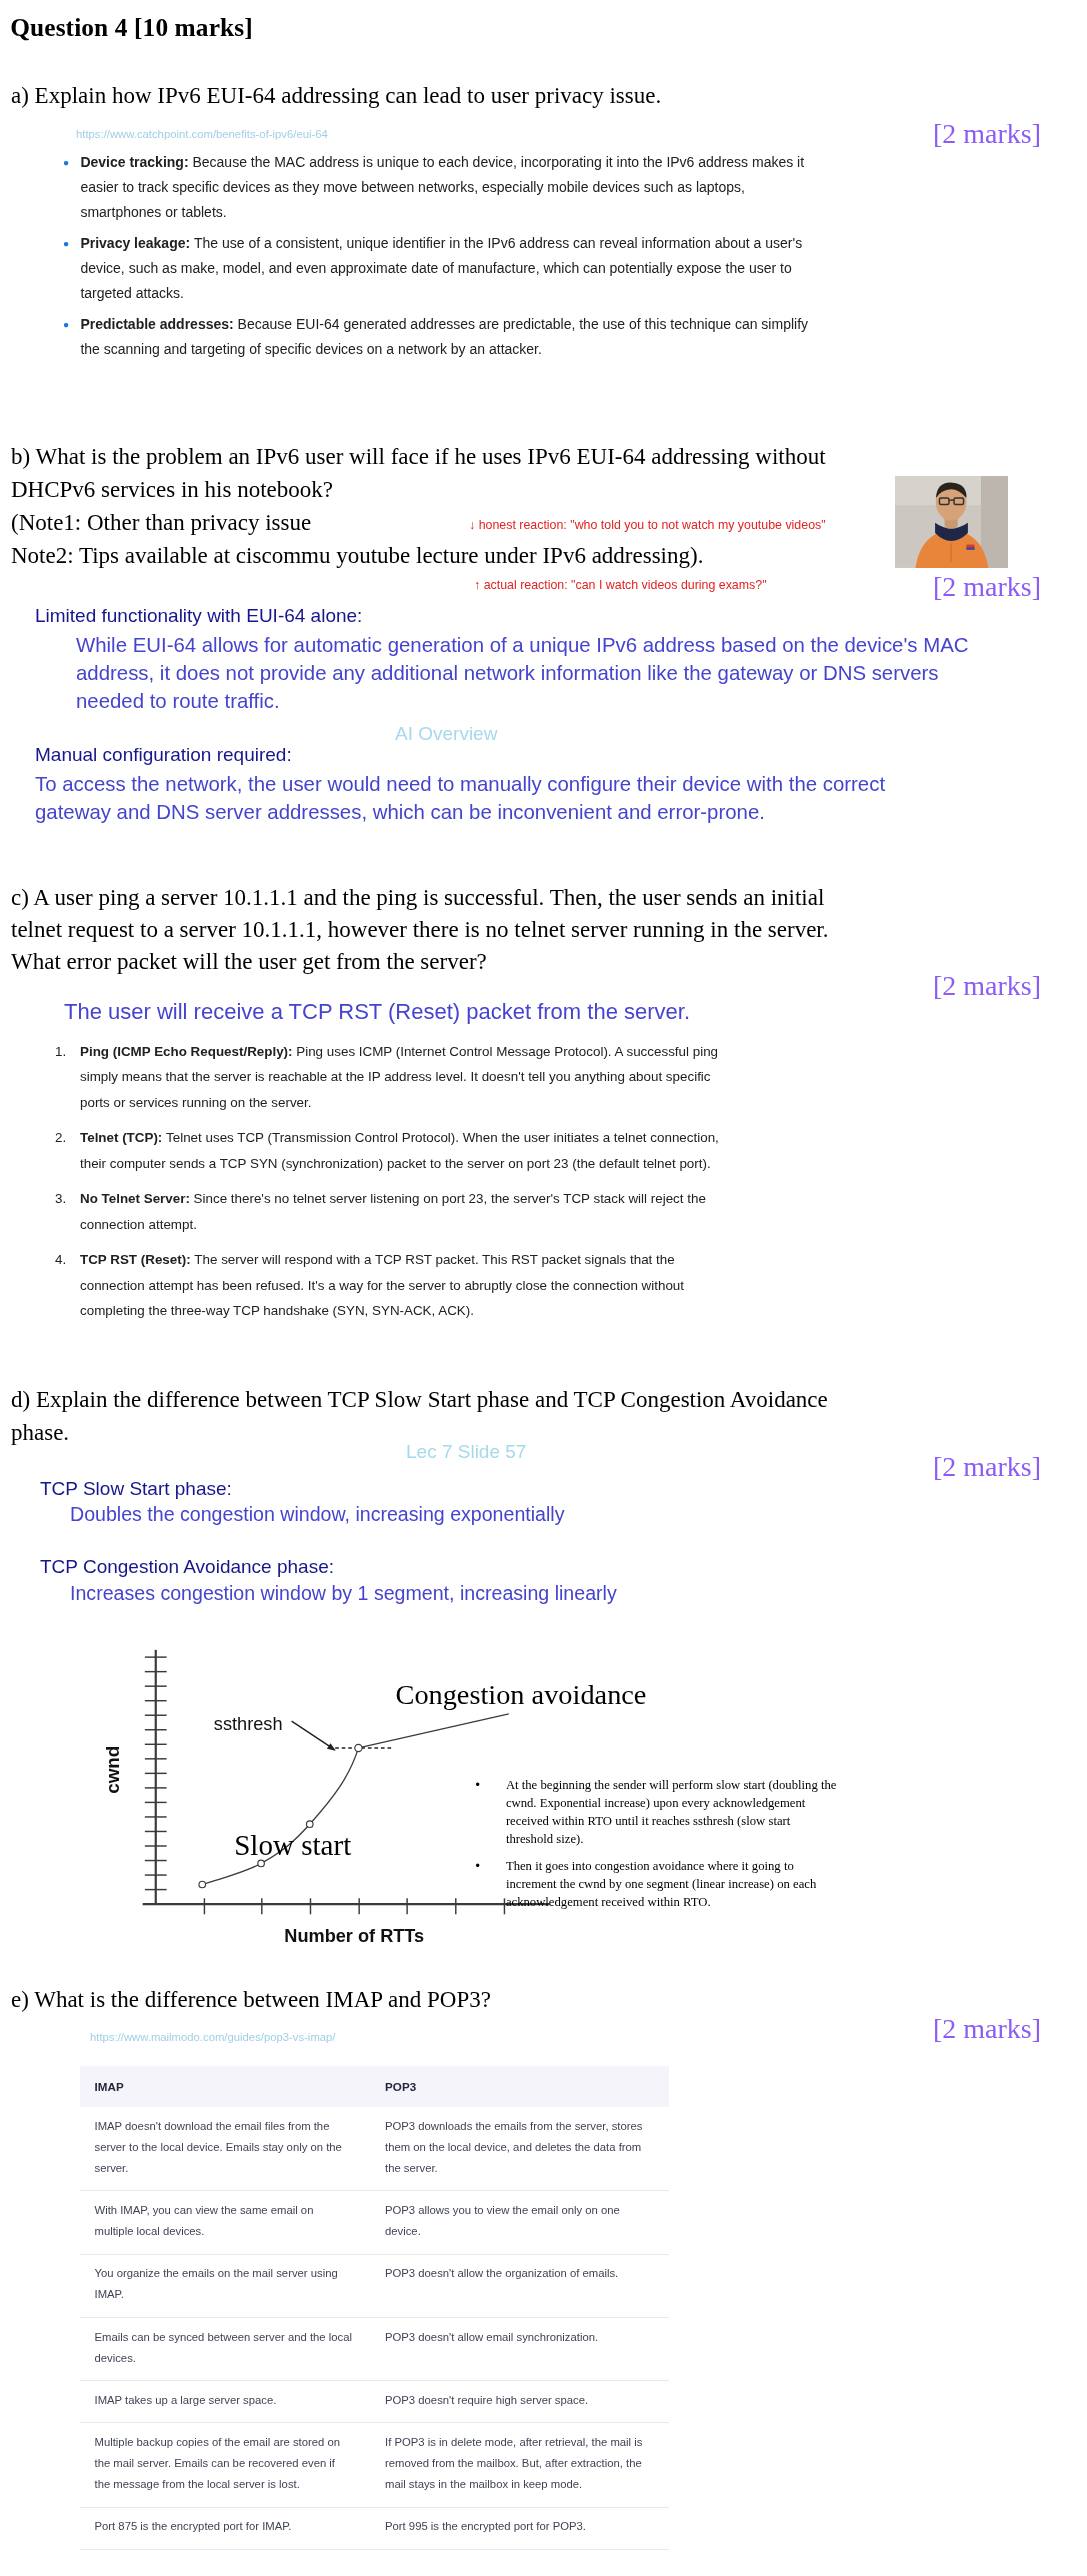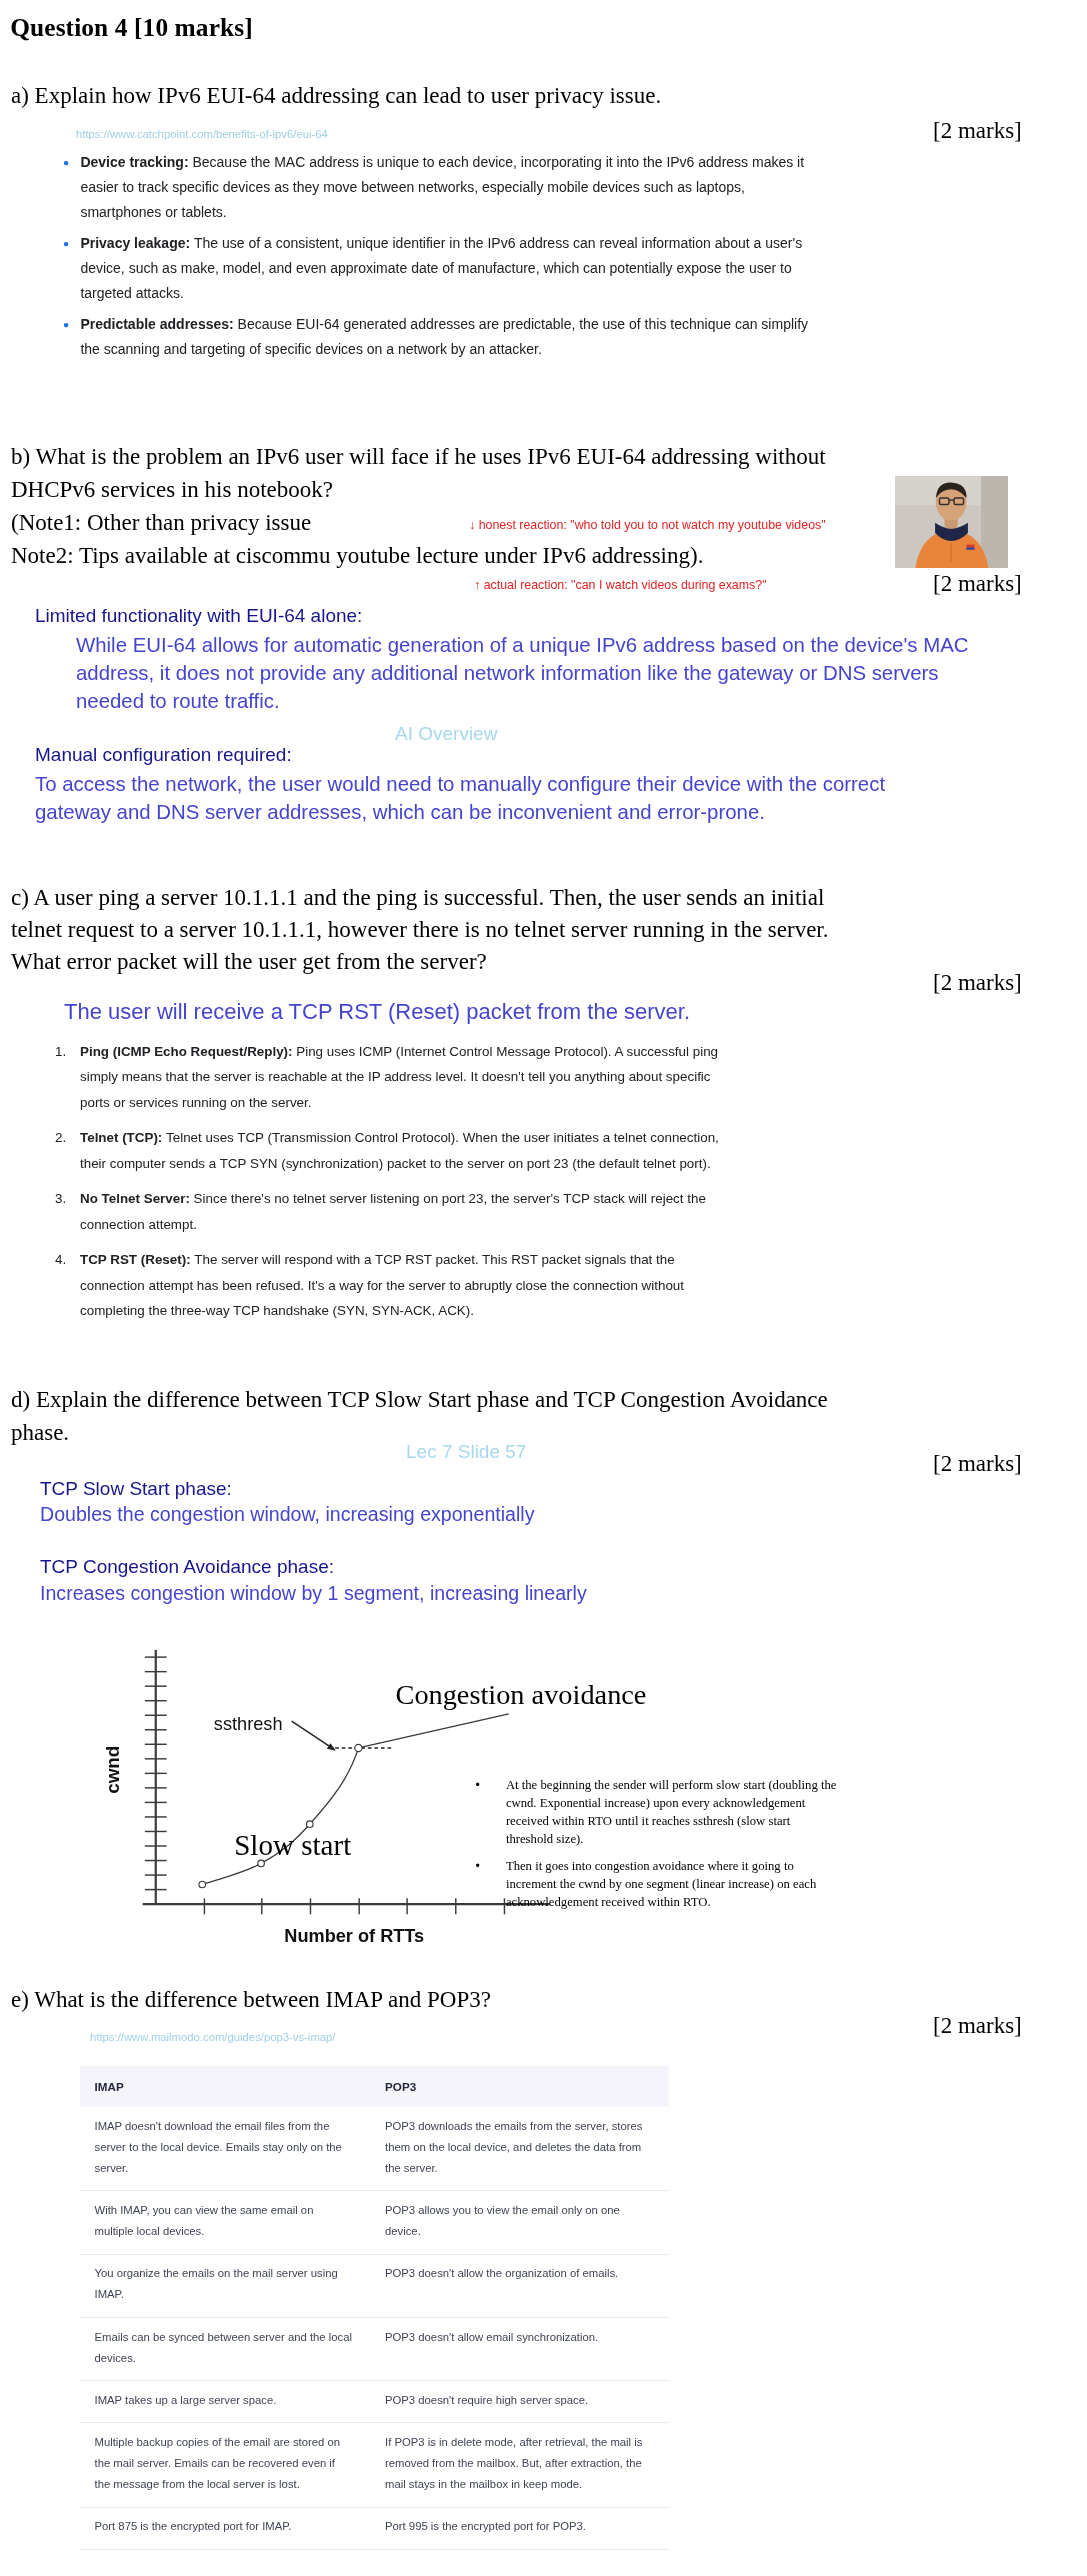--- a/index.html
+++ b/index.html
@@ -3,28 +3,28 @@
 <meta charset="utf-8">
 <style>
   html,body { margin:0; padding:0; background:#ffffff; }
   .page { position:relative; width:1087px; height:2576px; background:#fff; overflow:hidden;
           font-family:"Liberation Sans","DejaVu Sans",sans-serif; }
   .abs { position:absolute; }
   .serif { font-family:"Liberation Serif","DejaVu Serif",serif; }
   .q-title { font-size:25.4px; font-weight:bold; color:#000; letter-spacing:0.1px; }
   .q-text  { font-size:23px; color:#000; line-height:33px; }
   .q-text-c{ font-size:23px; color:#000; line-height:32px; }
-  .marks   { font-size:23px; color:#000000; }
+  .marks   { font-size:28px; color:#8b5cf6; }
   .src-link{ font-size:11.3px; color:var(--link-blue); text-decoration:none; }
   .hint    { font-size:19px; color:var(--hint-blue); }
   .red-note{ font-size:12.4px; color:var(--note-red); }
   .ans-head{ font-size:19px; color:var(--heading-navy); 
              text-underline-offset:4.4px; text-decoration-thickness:1.5px; }
   .ans-blue{ font-size:20.4px; color:var(--answer-blue); line-height:28px; }
-  .ans-blue-line{ font-size:19.6px; color:var(--answer-blue); }
+  .ans-blue-line{ font-size:19.6px; color:var(--answer-blue);margin-left:30px; }
   .c-answer{ font-size:22px; color:var(--answer-blue); }
   
   .g-list { }
   .g-row  { display:flex; margin-bottom:5.8px; }
   .g-dot  { width:17.4px; flex:0 0 17.4px; color:var(--bullet-blue); font-size:10.2px; line-height:25px; }
   .g-body { flex:1; font-size:14px; line-height:25px; color:var(--body-gray); }
   .g-body b { font-weight:bold; color:var(--body-gray); }
   .s-row  { display:flex; margin-bottom:10.2px; }
   .s-num  { width:25px; flex:0 0 25px; font-size:13.4px; line-height:25.4px; color:var(--body-gray); }
   .s-body { width:640px; flex:0 0 640px; font-size:13.4px; line-height:25.4px; color:var(--body-gray); }

